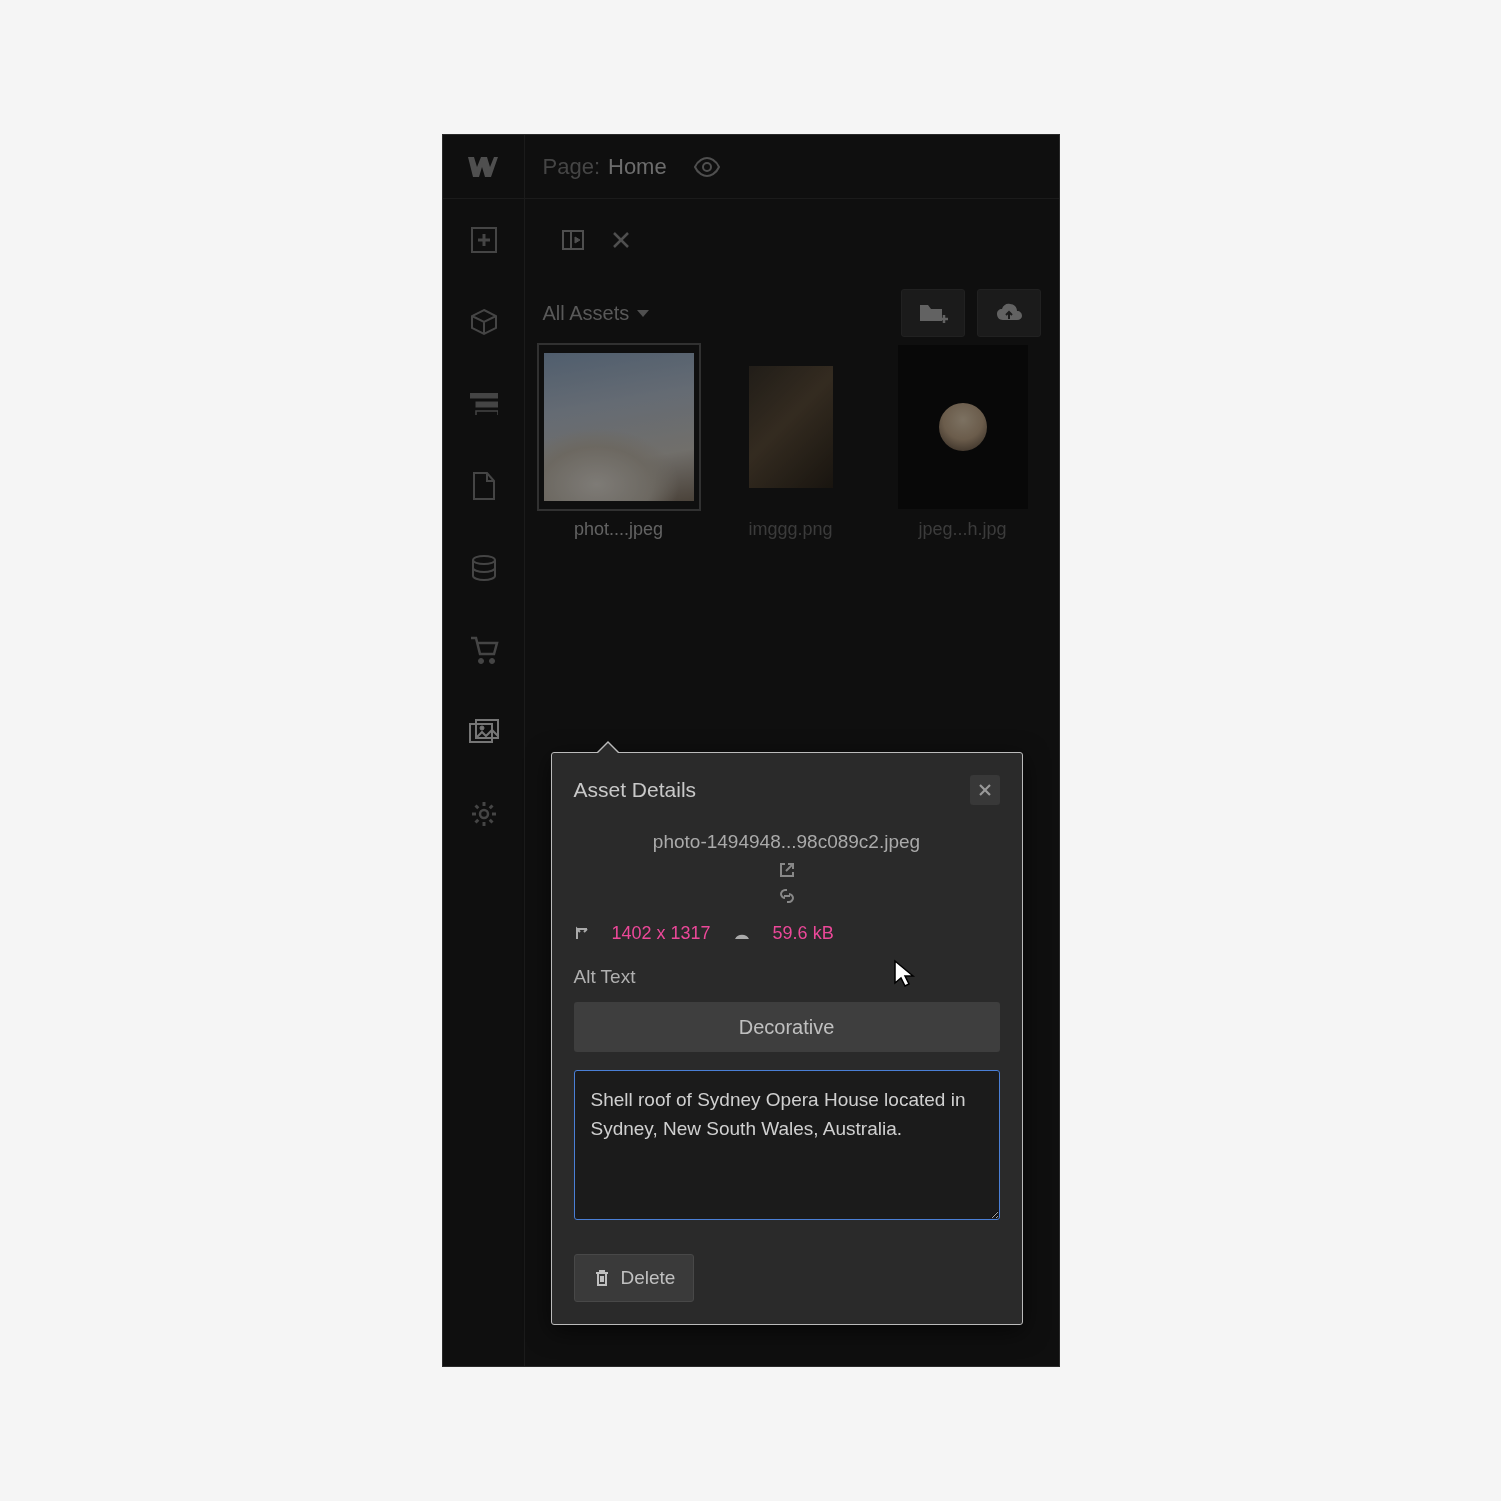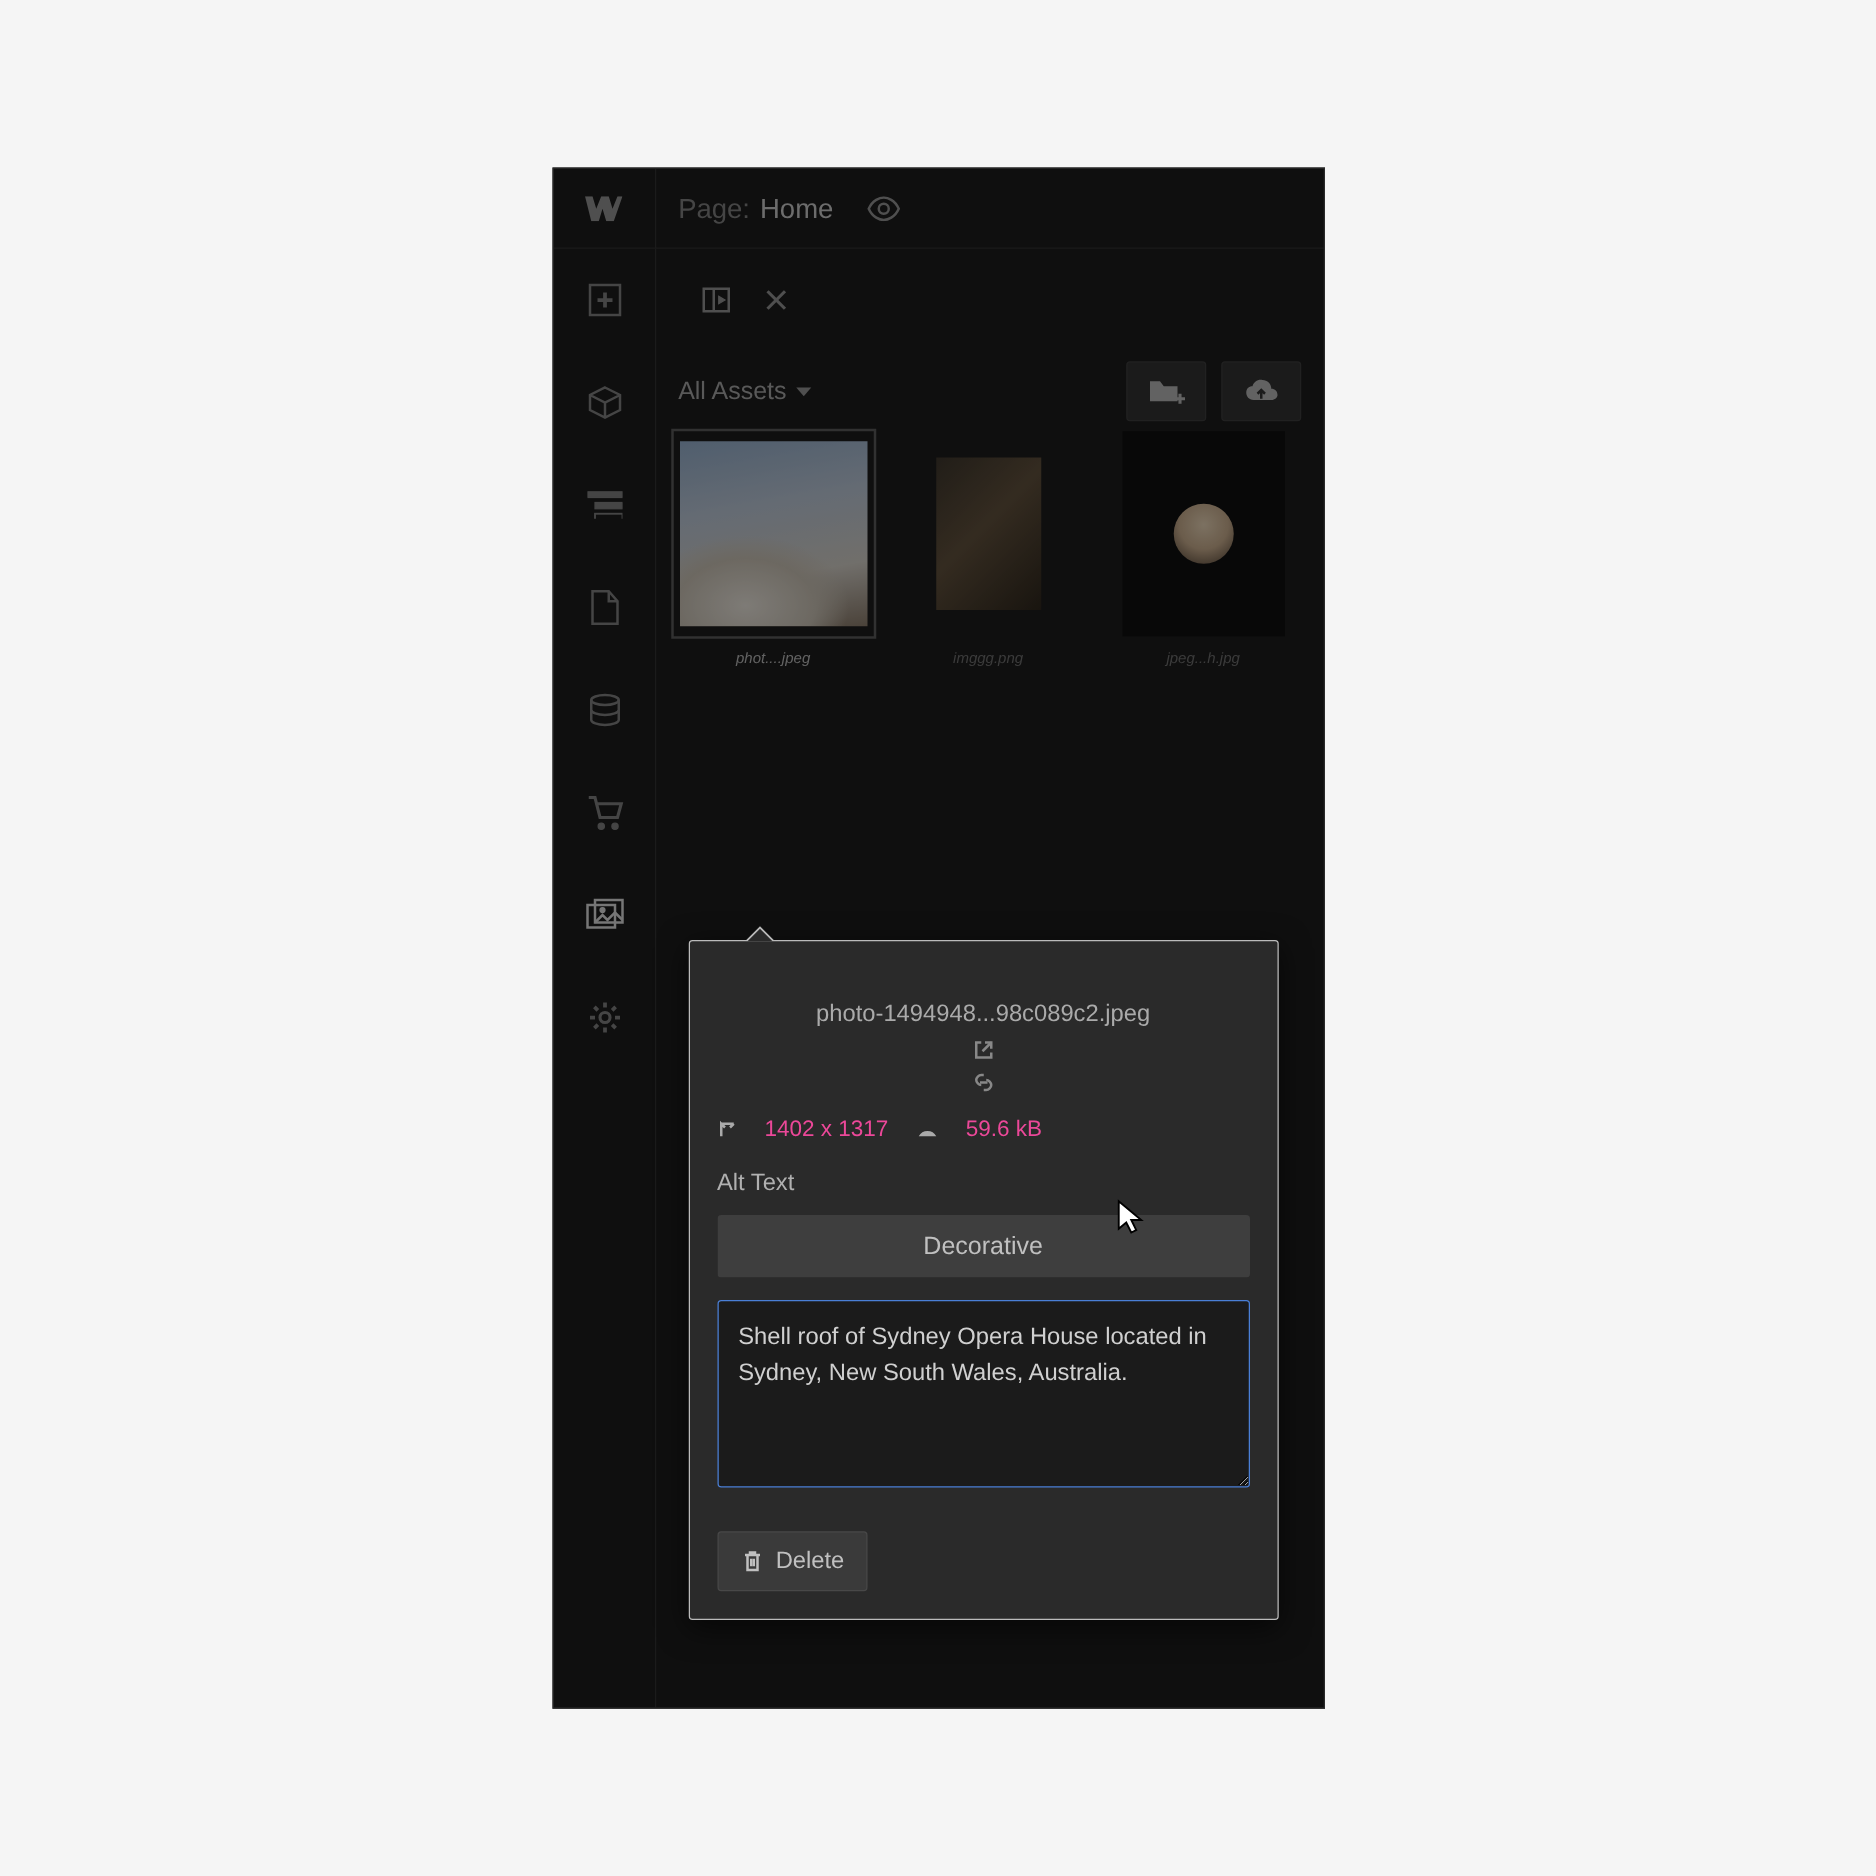--- a/index.html
+++ b/index.html
@@ -172,26 +172,25 @@
   }
   .thumb.selected {
     outline: 2px solid #555;
   }
   .thumb-inner {
     position: relative;
     overflow: hidden;
   }
   .tile-label {
     color: #aaa;
-    font-size: 12px;
+    font-size: 18px;
     margin-top: 10px;
     white-space: nowrap;
     overflow: hidden;
     text-overflow: ellipsis;
-    font-style: italic;
   }
   .tile-label.dim { color:#666; }
 
   
   .overlay {
     position:absolute;
     inset: 0;
     background: rgba(0,0,0,0.42);
     z-index: 5;
     pointer-events:none;
@@ -447,20 +446,29 @@
       </div>
 
     </div>
   </div>
 
   <div class="overlay"></div>
 
   <div class="popover">
     <div class="pop-arrow"></div>
     <div class="pop-inner">
+      <div class="pop-head">
+        <div class="pop-title">Asset Details</div>
+        <div class="pop-close">
+          <svg width="14" height="14" viewBox="0 0 14 14" stroke="#999" stroke-width="2.2">
+              <line x1="2" y1="2" x2="12" y2="12"></line>
+              <line x1="12" y1="2" x2="2" y2="12"></line>
+            </svg>
+        </div>
+      </div>
       <div class="pop-filename">
         <span class="fn">photo-1494948...98c089c2.jpeg</span>
         <svg width="18" height="18" viewBox="0 0 18 18" stroke-width="2">
             <path d="M7 3 L3 3 L3 15 L15 15 L15 11"></path>
             <path d="M10 3 L15 3 L15 8"></path>
             <line x1="15" y1="3" x2="8" y2="10"></line>
           </svg>
         <svg width="18" height="18" viewBox="0 0 18 18" stroke-width="2">
             <path d="M7 11 C5 11 3 9 3 7 C3 5 5 3 7 3 L9 3"></path>
             <path d="M11 7 C13 7 15 9 15 11 C15 13 13 15 11 15 L9 15"></path>

